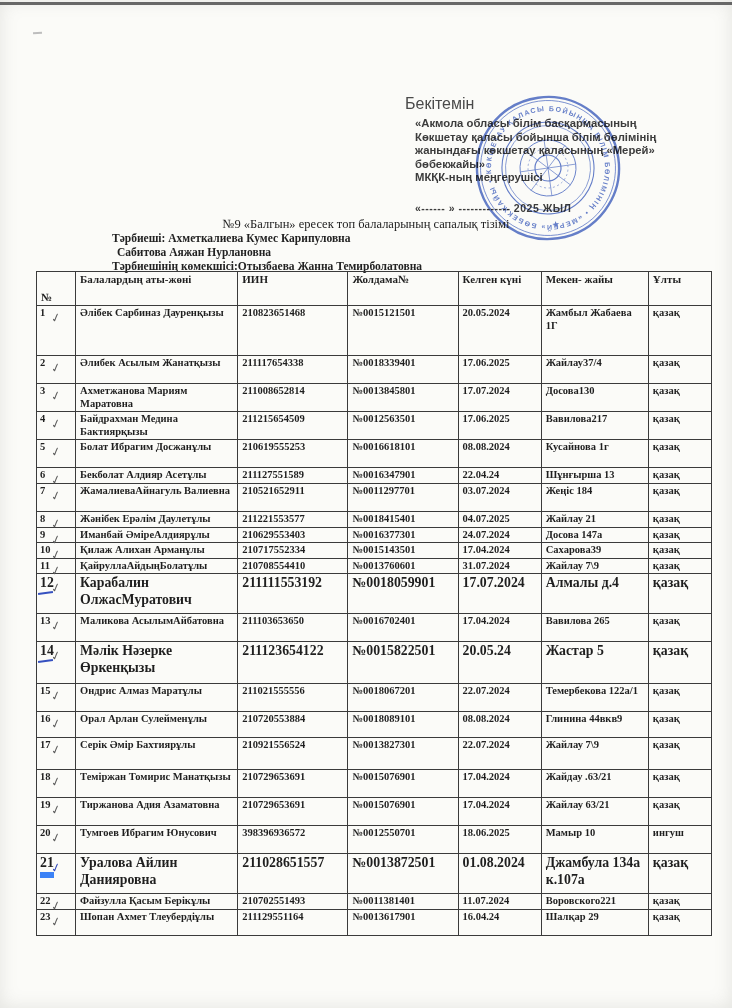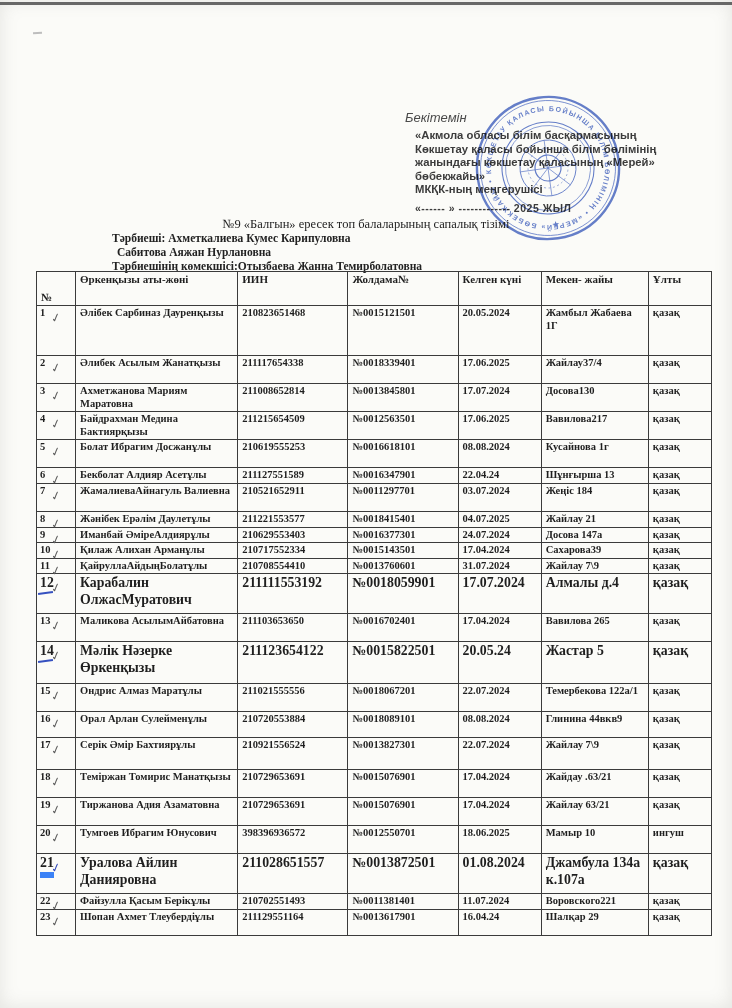--- a/index.html
+++ b/index.html
@@ -3,21 +3,21 @@
 <meta charset="utf-8">
 <style>
   html,body{margin:0;padding:0;background:#e8e8e6;}
   .page{position:relative;width:732px;height:1008px;background:#fbfbf8;overflow:hidden;
         font-family:"Liberation Serif",serif;color:#1f1f1f;box-shadow:inset 0 0 18px rgba(120,120,115,.18);}
   .scan-top-line{position:absolute;top:2px;left:0;width:732px;height:3px;background:#4f4f4f;opacity:.85;}
   .corner-mark{position:absolute;left:33px;top:32px;width:9px;height:2px;background:#bdbdbd;transform:rotate(-4deg);}
 
   
   .approval{position:absolute;left:403px;top:95px;width:310px;font-family:"Liberation Sans",sans-serif;}
-  .approval-label{font-size:13px;color:#4a4a4a;margin:15px 0 4px 2px;font-style:italic;}
+  .approval-label{font-size:16px;color:#4a4a4a;margin:0 0 4px 2px;}
   .approval-lines div{font-size:11.3px;font-weight:bold;color:#3c3c3c;line-height:13.6px;margin-left:12px;}
   .signer-row{position:absolute;left:-22px;top:84px;width:300px;height:26px;}
   .signature-svg{position:absolute;left:0;top:0;}
   .signer-name{position:absolute;left:70px;top:7px;font-size:11.3px;font-weight:bold;color:#3c3c3c;}
   .date-line{position:absolute;left:12px;top:107px;font-size:10.5px;font-weight:bold;color:#3c3c3c;letter-spacing:.5px;}
 
   
   .stamp{position:absolute;left:472px;top:92px;mix-blend-mode:multiply;opacity:.78;transform:rotate(-8deg);}
 
   .doc-title{position:absolute;left:0;top:217px;width:732px;text-align:center;box-sizing:border-box;
@@ -93,21 +93,21 @@
           <col style="width:162px">
           <col style="width:110px">
         <col style="width:110px">
           <col style="width:83px">
           <col style="width:107px">
           <col style="width:63px">
       </colgroup>
       <thead>
         <tr id="header-row">
             <th class="num-h">№</th>
-            <th>Өркенқызы аты-жөні</th>
+            <th>Балалардың аты-жөні</th>
             <th>ИИН</th>
             <th>Жолдама№</th>
             <th>Келген күні</th>
             <th>Мекен- жайы</th>
             <th>Ұлты</th>
           </tr>
       </thead>
       <tbody id="table-body">
           <tr style="height: 50px;">
             <td class="num-cell"><span class="rownum">1</span><span class="check">✓</span></td>

